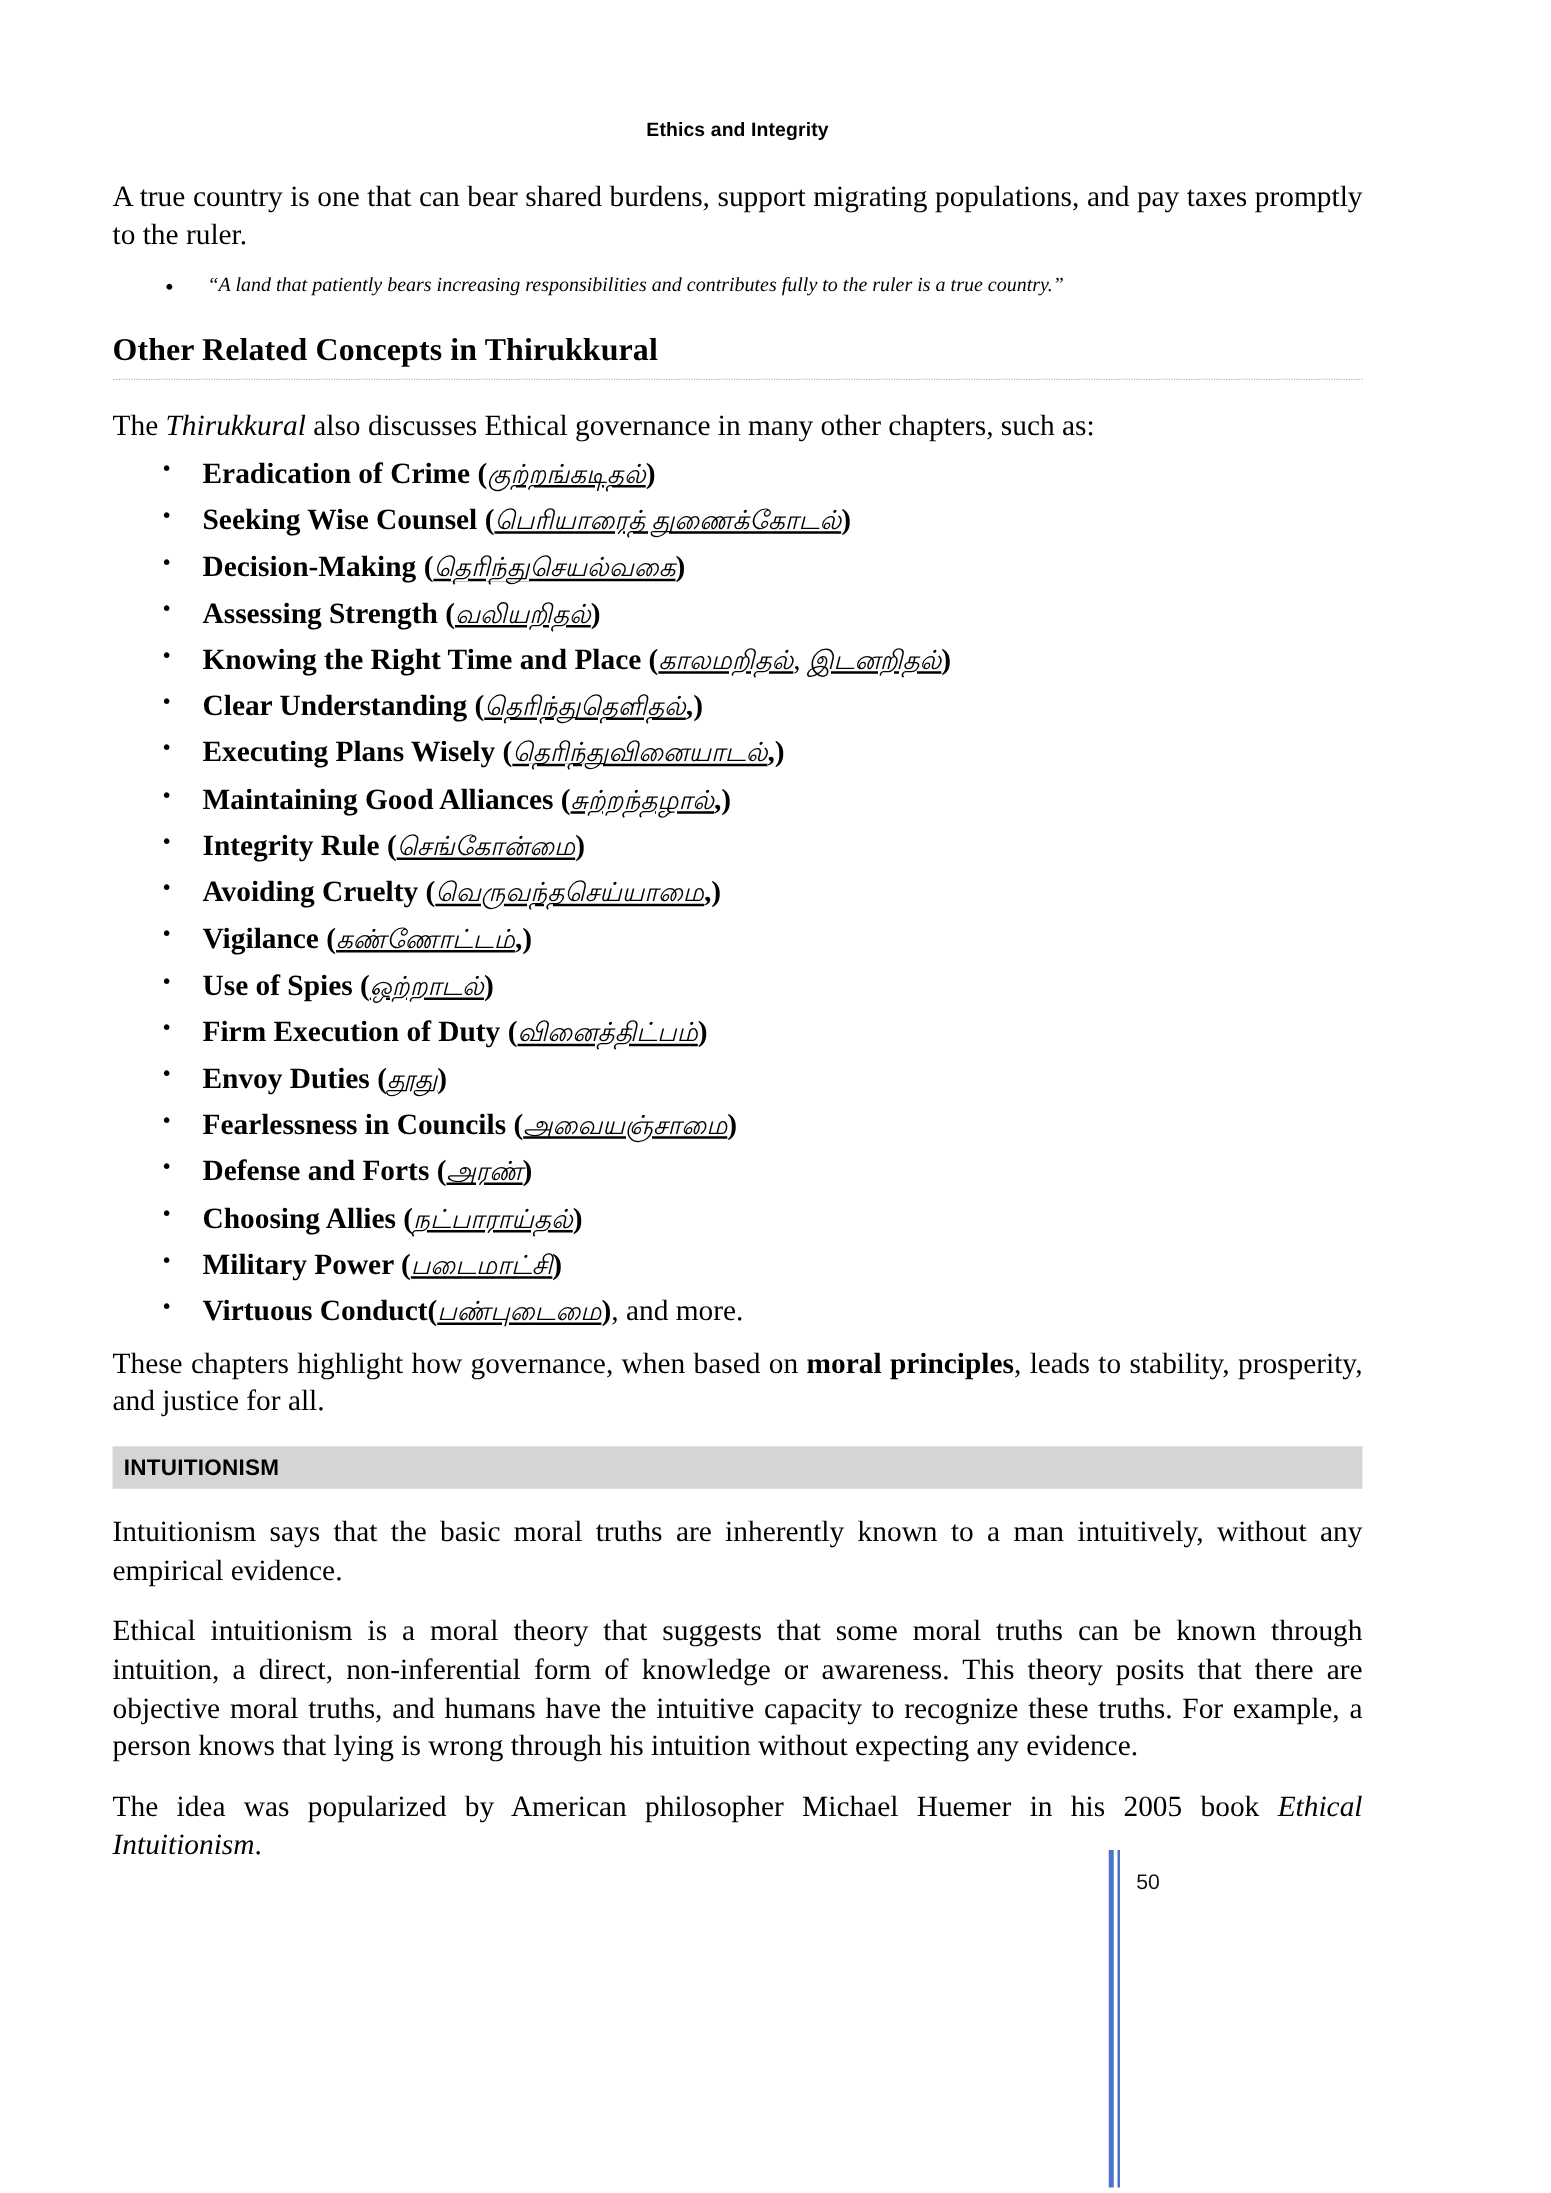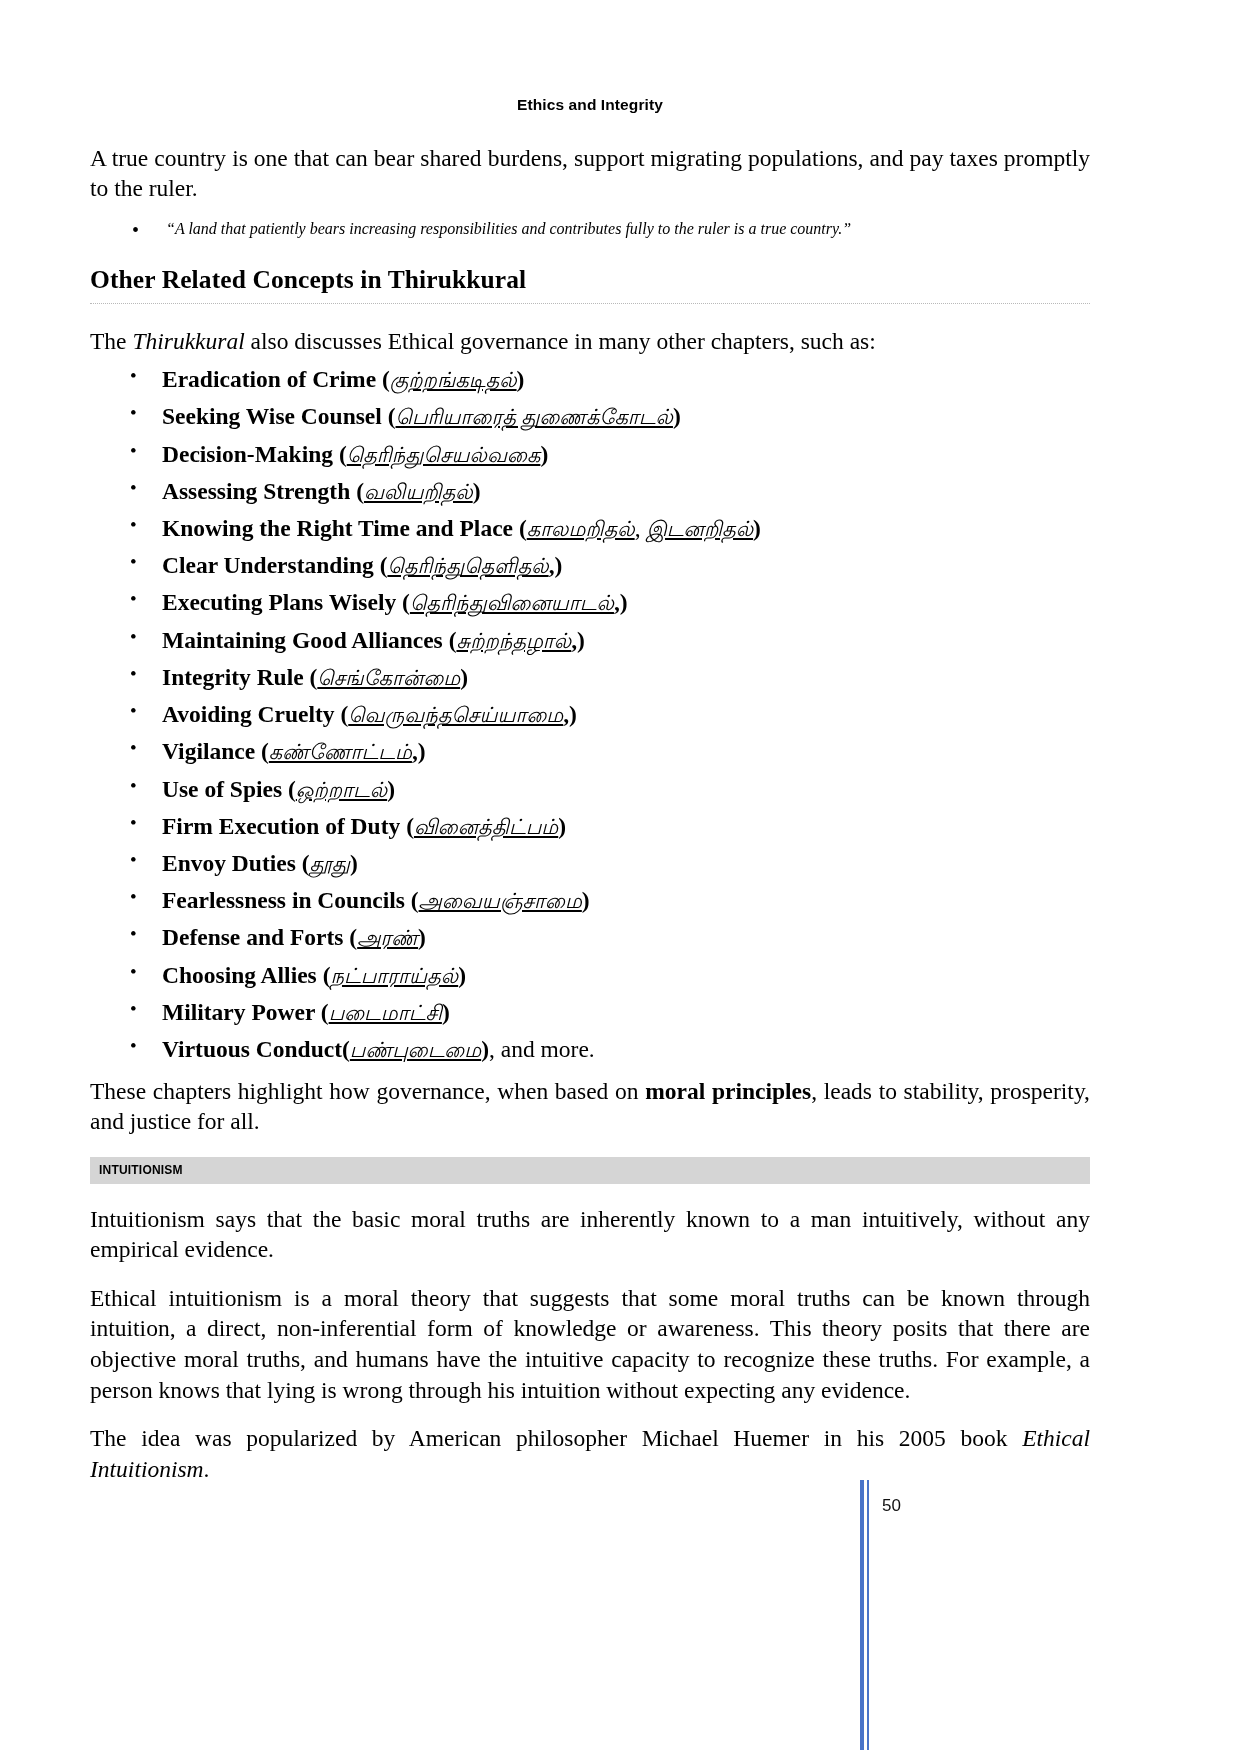--- a/index.html
+++ b/index.html
@@ -125,34 +125,34 @@
     font-family: "Liberation Serif", "DejaVu Serif", serif;
   }
   .paren { font-weight: bold; font-size: 23.5px; }
   .tail  { font-size: 23.5px; }
 
   
   .banner {
     background: #d5d5d5;
     font-family: "Liberation Sans", "DejaVu Sans", sans-serif;
     font-weight: bold;
-    font-size: 12px;
+    font-size: 18px;
     letter-spacing: 0.2px;
     padding: 6px 9px 6px 9px;
     margin: 20px 0 20px 0;
     line-height: 1.25;
   }
 
   .italic { font-style: italic; }
   .bold   { font-weight: bold; }
 
   
   .footer {
     position: absolute;
-    left: 860px;
+    left: 887px;
     top: 1486px;
     width: 330px;
     height: 70px;
   }
   .footer-bar {
     position: absolute;
     left: 0px;
     top: -6px;
     width: 4px;
     height: 270px;

